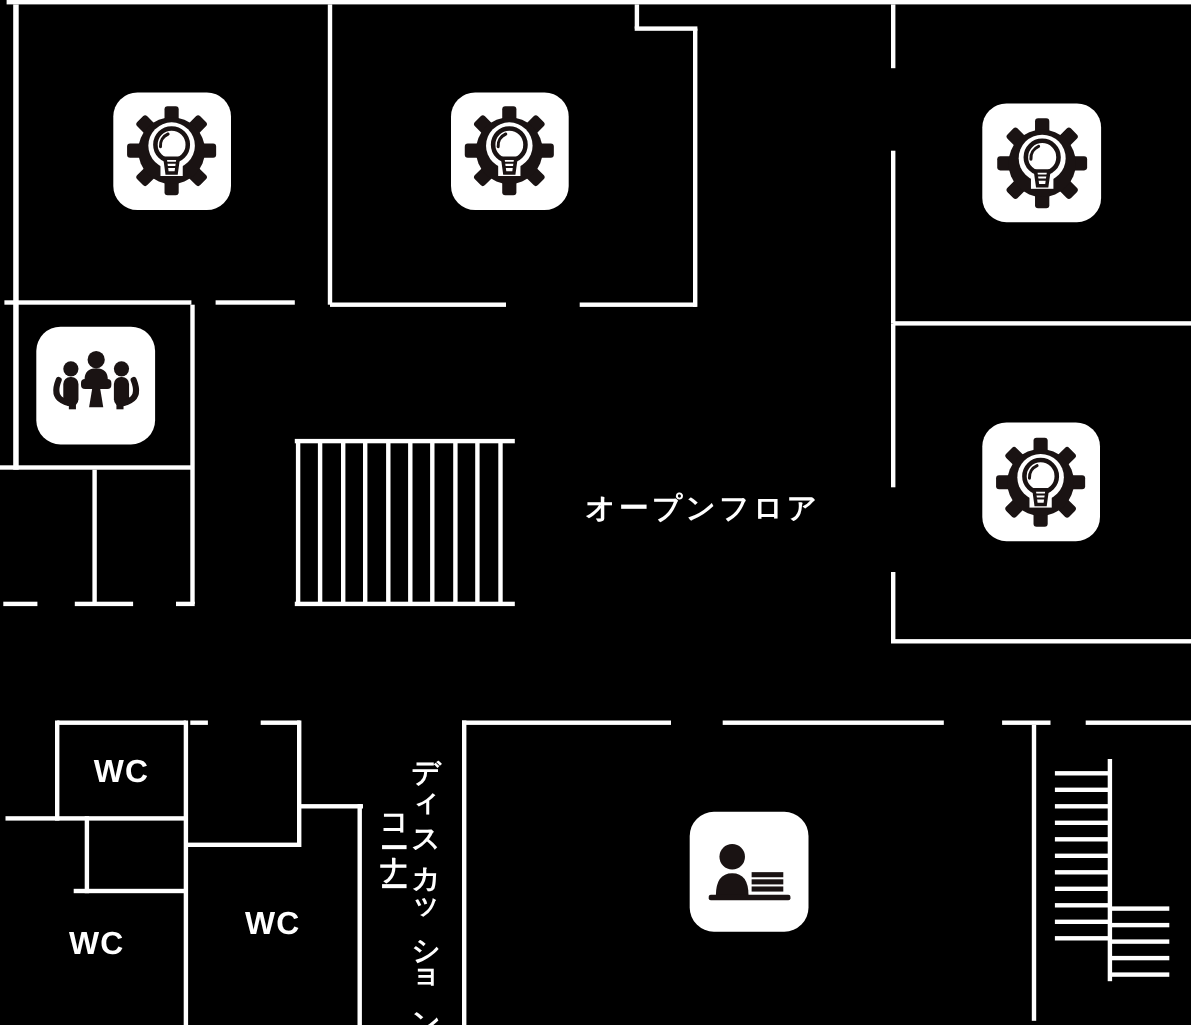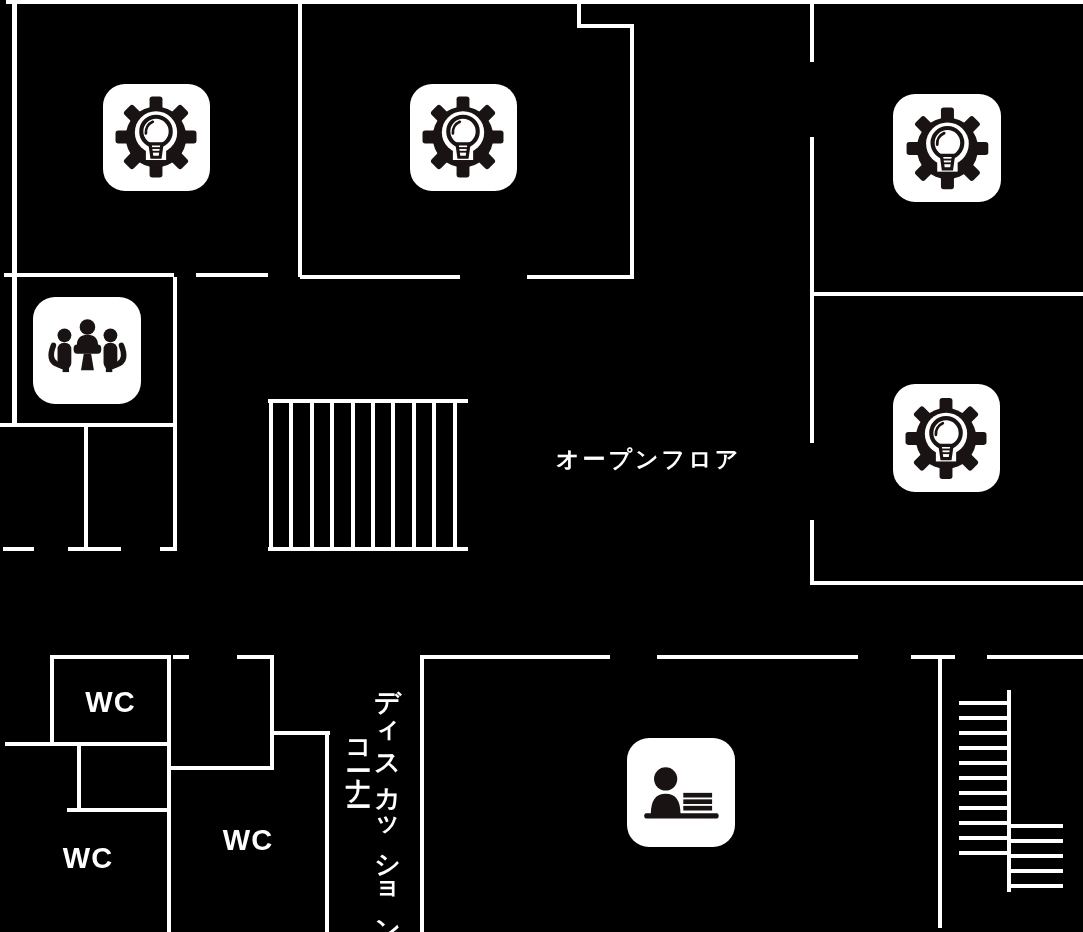--- a/index.html
+++ b/index.html
@@ -25,21 +25,21 @@
     display:flex;align-items:center;justify-content:center;
   }
   .icon-box svg{display:block;width:86%;height:86%;}
   .label{
     position:absolute;
     color:var(--text);
     font-weight:bold;
     white-space:nowrap;
   }
   .wc-label{font-size:29px;letter-spacing:1px;text-align:center;}
-  #open-floor-label{left:556px;top:444px;font-size:23px;letter-spacing:3px;}
+  #open-floor-label{left:532px;top:444px;font-size:27px;letter-spacing:3px;}
   #discussion-label{
     left:344px;top:672px;height:250px;
     writing-mode:vertical-rl;text-orientation:mixed;
     font-size:26px;letter-spacing:3px;line-height:29px;
   }
   #discussion-line2{padding-top:52px;}
 </style>
 </head>
 <body>
 

